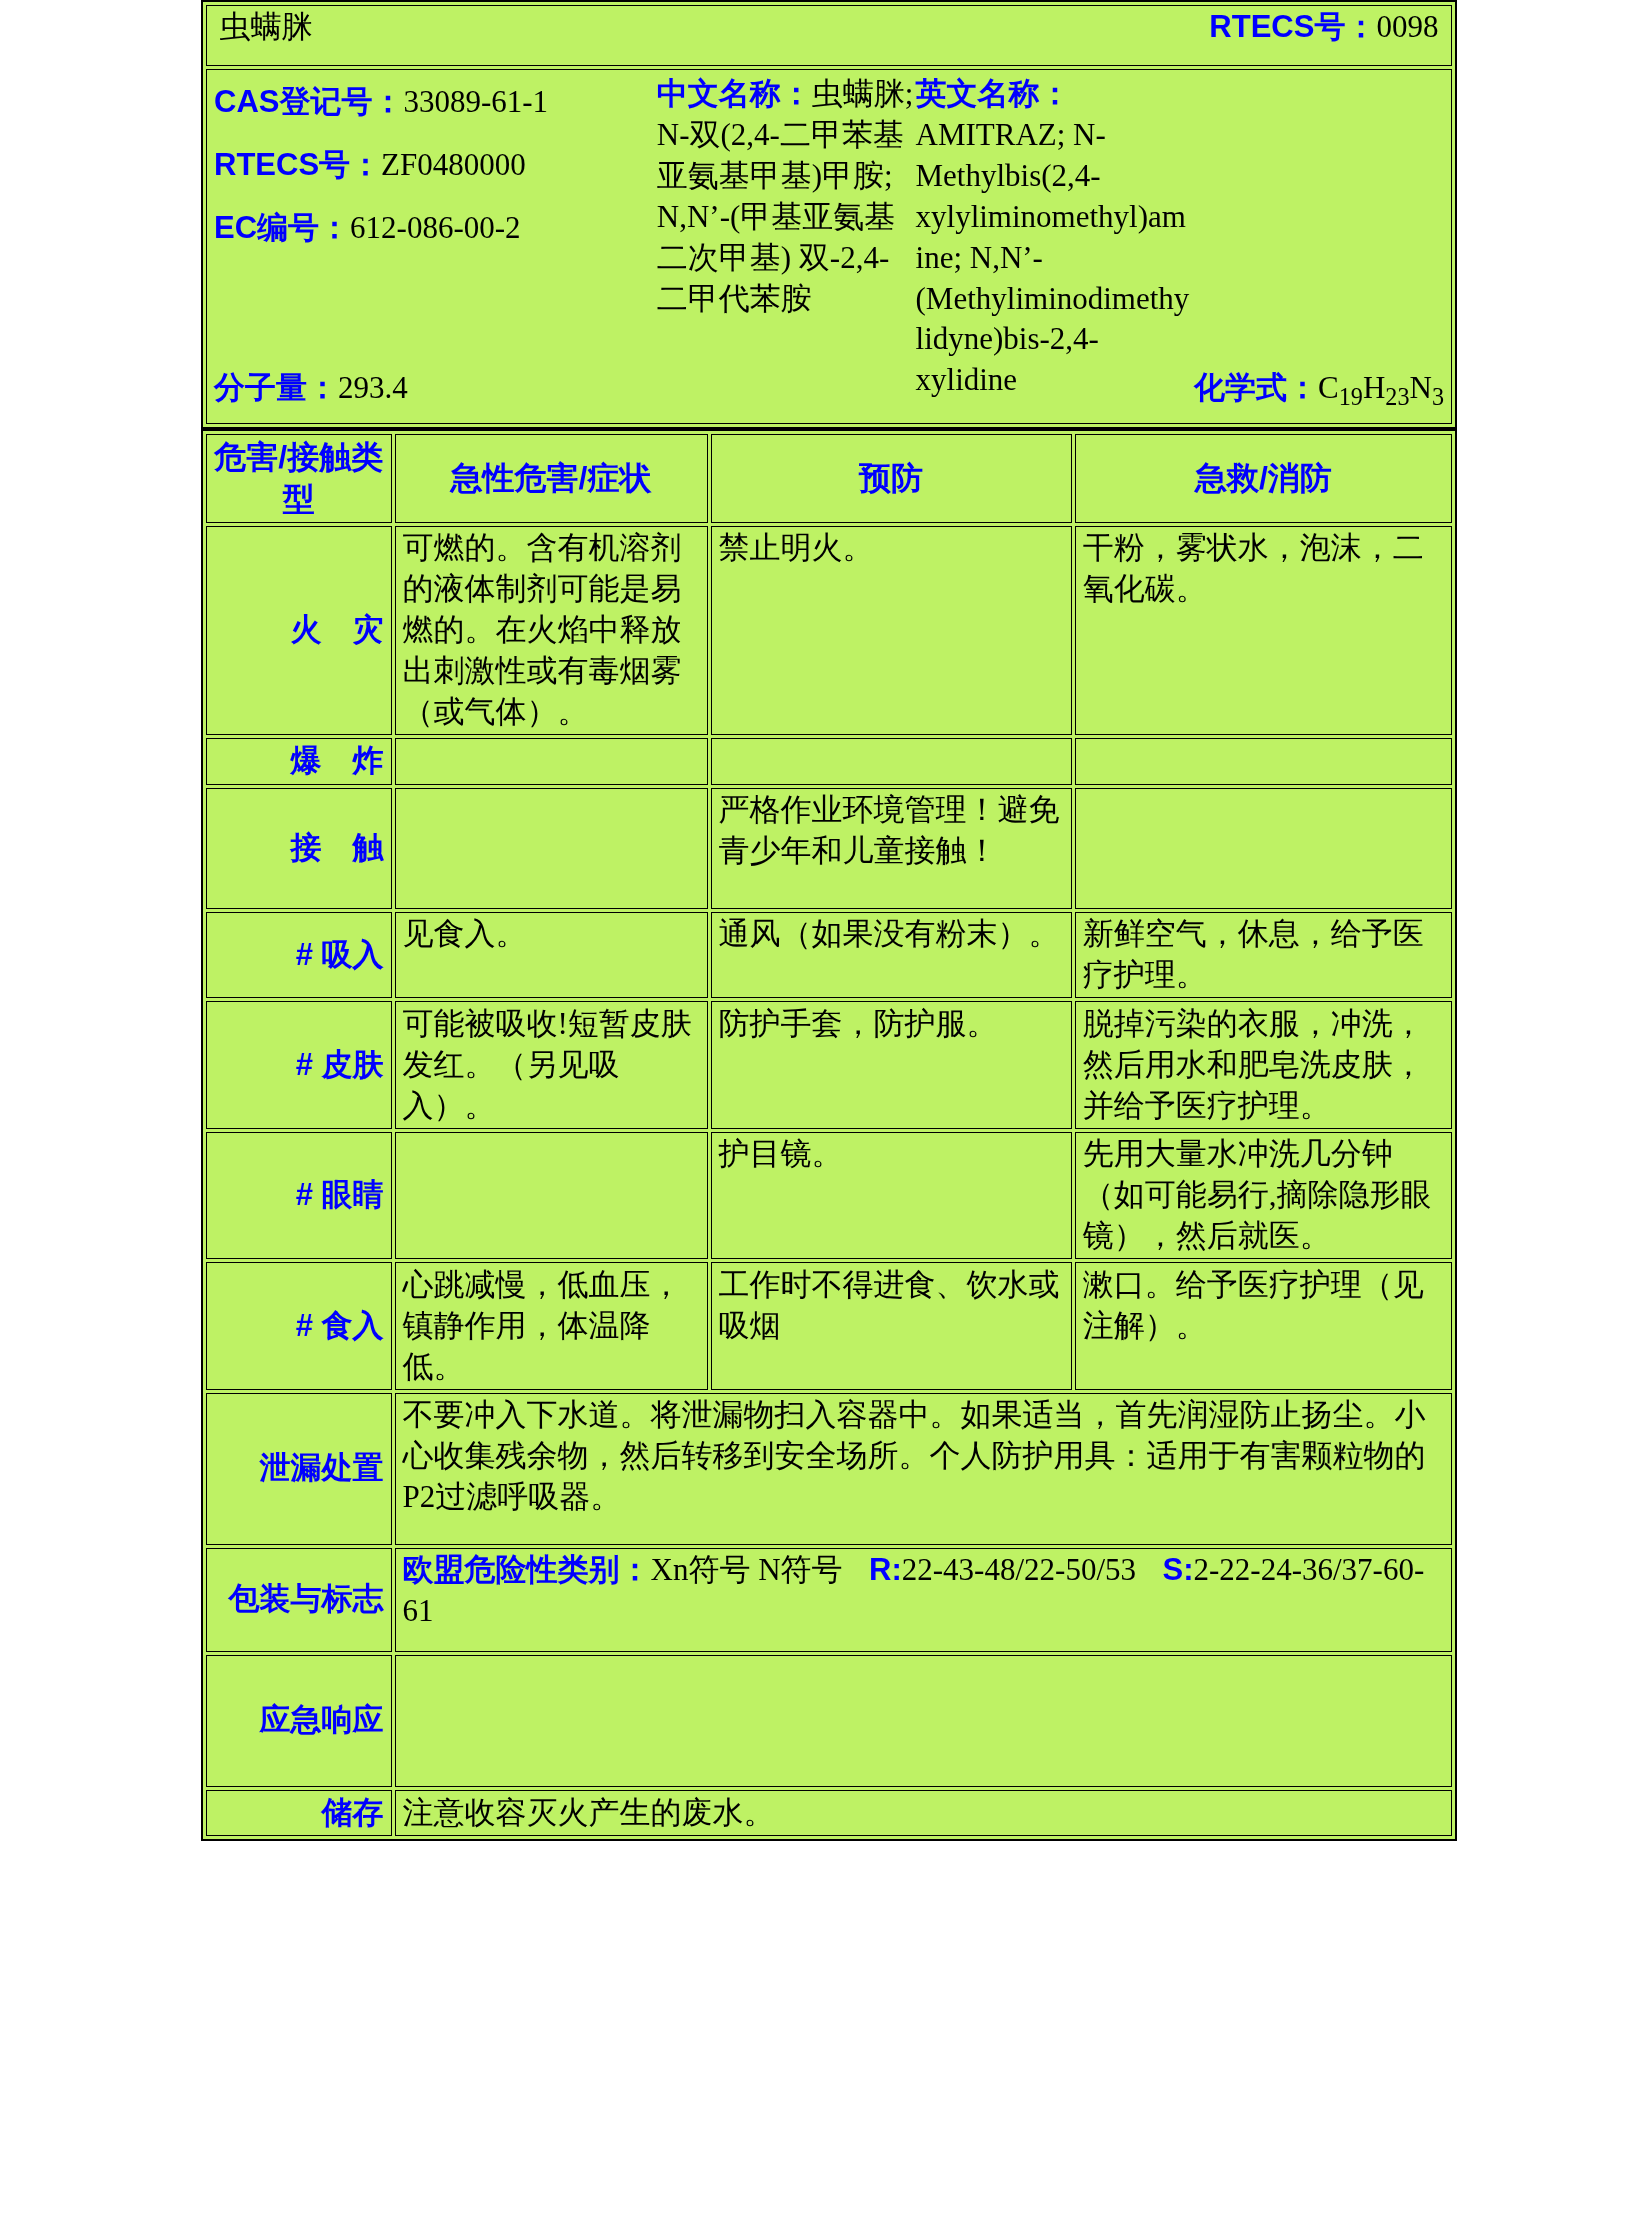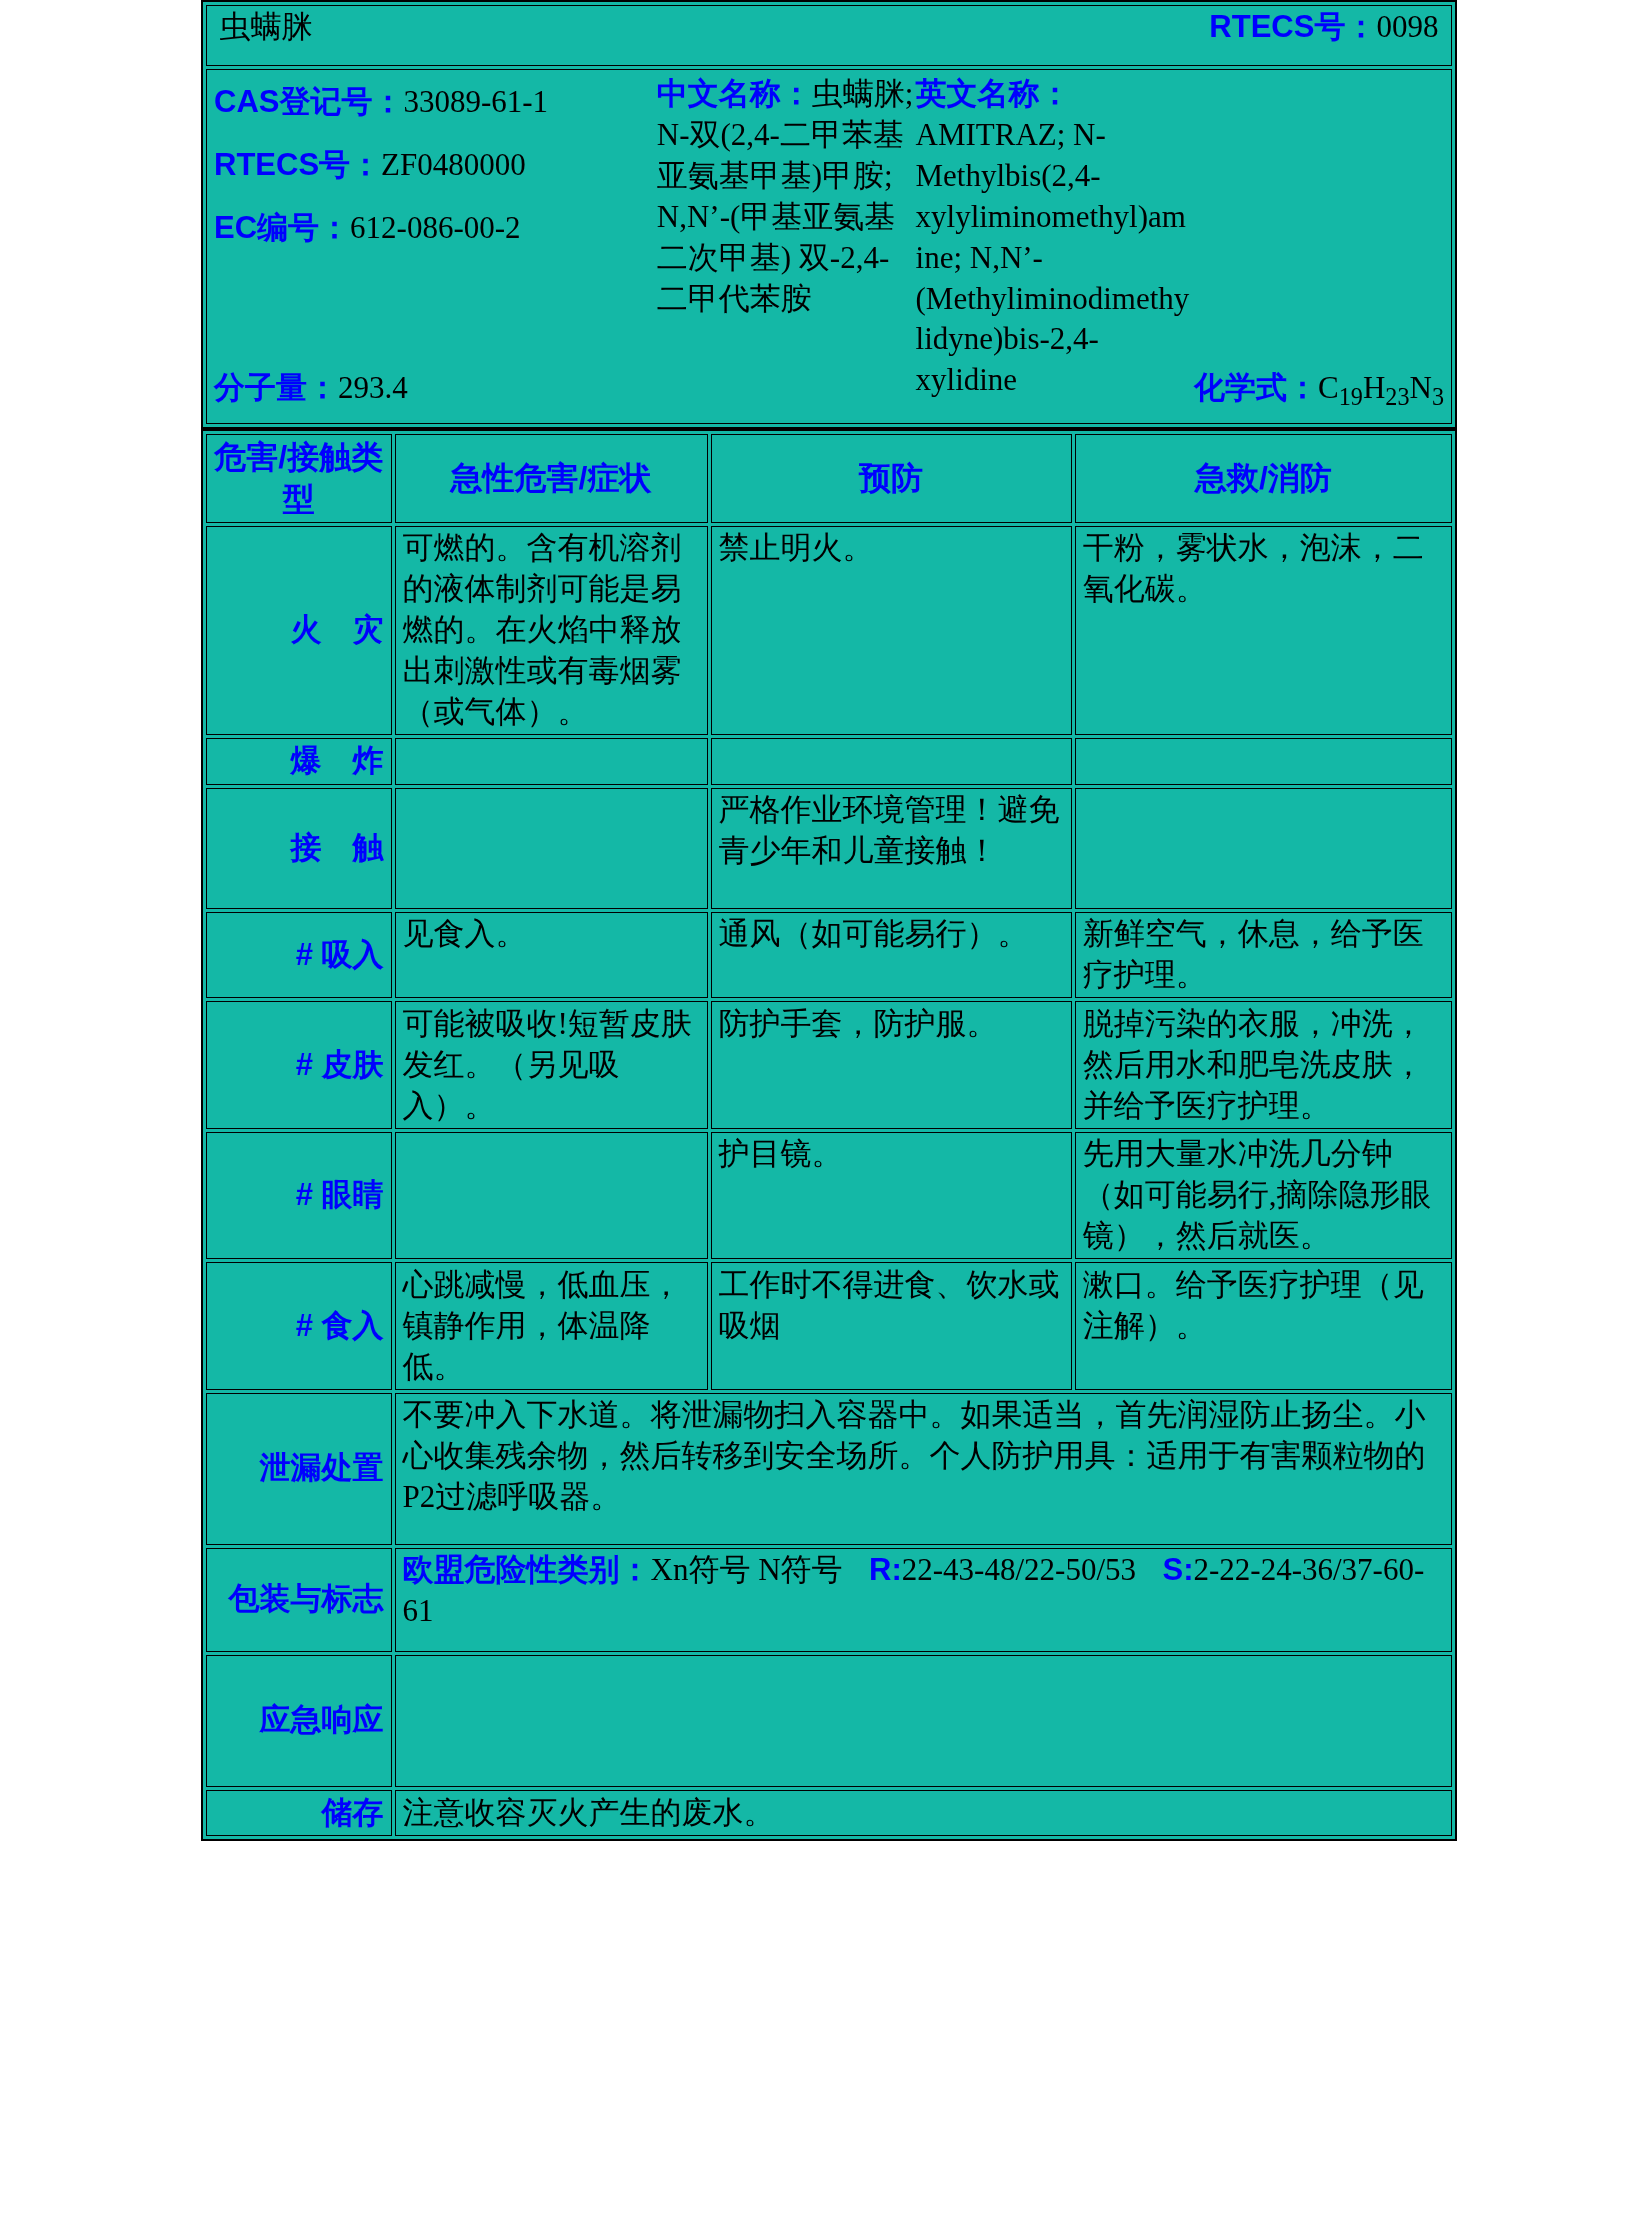--- a/index.html
+++ b/index.html
@@ -17,21 +17,21 @@
     font-weight:bold;
     font-size:45px;
     letter-spacing:18px;
     font-family:"Liberation Serif","DejaVu Serif",serif;
   }
 
   
   table.sheet{
     width:1256px;margin-left:201px;
     border-collapse:separate;border-spacing:3.5px;
-    border:2.1px solid #000;background:#14b8a6;
+    border:2.1px solid #000;background:#bef264;
     table-layout:fixed;
   }
   table.sheet td{
     border:1.4px solid #000;
     vertical-align:top;
     padding:1.4px 7px;
     line-height:1.32;
     overflow:hidden;
     word-break:break-word;
   }
@@ -162,21 +162,21 @@
     <tr class="r-cont">
       <td class="rowlabel">接　触</td>
       <td></td>
       <td>严格作业环境管理！避免青少年和儿童接触！</td>
       <td></td>
     </tr>
 
     <tr class="r-inh">
       <td class="rowlabel"># 吸入</td>
       <td>见食入。</td>
-      <td>通风（如可能易行）。</td>
+      <td>通风（如果没有粉末）。</td>
       <td>新鲜空气，休息，给予医疗护理。</td>
     </tr>
 
     <tr class="r-skin">
       <td class="rowlabel"># 皮肤</td>
       <td>可能被吸收!短暂皮肤发红。（另见吸入）。</td>
       <td>防护手套，防护服。</td>
       <td>脱掉污染的衣服，冲洗，然后用水和肥皂洗皮肤，并给予医疗护理。</td>
     </tr>
 

